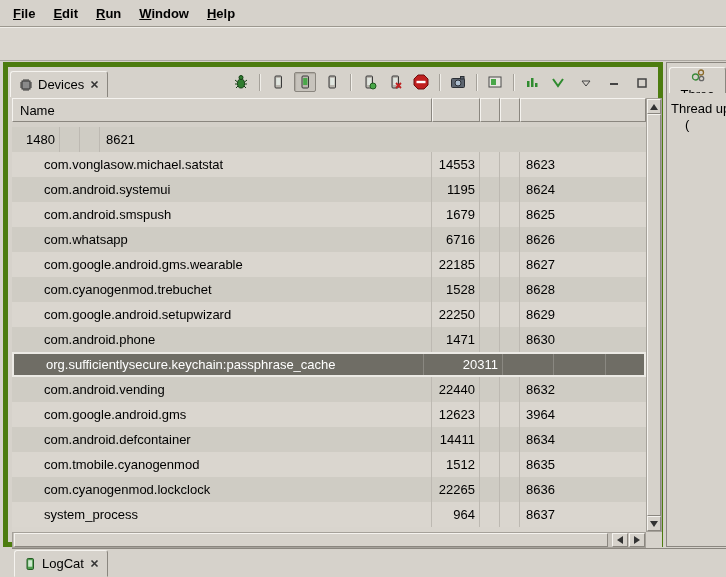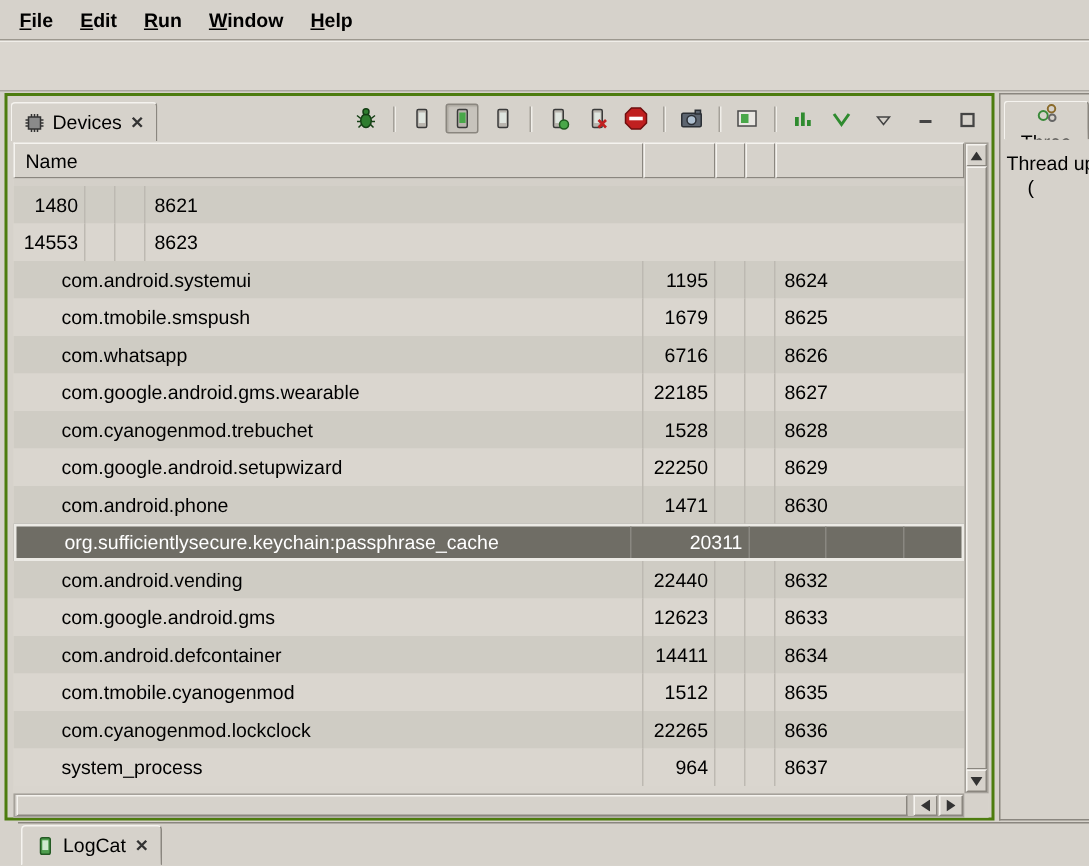--- a/index.html
+++ b/index.html
@@ -11,21 +11,21 @@
   
   .menubar{position:absolute;top:0;left:0;right:0;height:26px;background:#d6d2cb;
     border-bottom:1px solid #9c988f;display:flex;align-items:center;padding-left:4px;font-weight:bold;}
   .menu-item{display:inline-block;padding:3px 9px;cursor:default;}
   .menu-item::first-letter{text-decoration:underline;}
   
   .toolbar-strip{position:absolute;top:27px;left:0;right:0;height:33px;background:#dad6cf;
     border-bottom:1px solid #aaa69f;box-shadow:inset 0 1px 0 #f0eee9;}
   
   .devices-panel{position:absolute;left:3px;top:62px;width:660px;height:485px;
-    background:#d6d2cb;border:2px solid #4d7c0f;box-sizing:border-box;}
+    background:#d6d2cb;border:5px solid #4d7c0f;box-sizing:border-box;}
   .panel-tabs-row{height:30px;display:flex;align-items:flex-end;}
   .tab{height:25px;display:flex;align-items:center;gap:5px;padding:0 7px;background:#d6d2cb;
     border-top:1px solid #f5f3ef;border-left:1px solid #f5f3ef;border-right:1px solid #8a867f;
     border-top-left-radius:3px;border-top-right-radius:3px;margin-left:2px;white-space:nowrap;}
   .tb-icons{display:flex;align-items:center;gap:6px;margin-left:auto;padding-right:8px;padding-bottom:5px;}
   .tb-win-icons{display:flex;align-items:center;gap:8px;padding-right:6px;padding-bottom:5px;}
   .tb-icon{width:20px;height:18px;display:flex;align-items:center;justify-content:center;cursor:default;}
   .tb-icon.pressed{border:1px solid #8a867f;background:#c7c3bc;box-shadow:inset 1px 1px 1px #aca89f;border-radius:2px;}
   .tb-sep{width:1px;height:17px;background:#a5a19a;margin:0 2px;box-shadow:1px 0 0 #f0eee9;}
   
@@ -209,34 +209,35 @@
 
     <div class="table-body">
       <div class="row-spacer"></div>
     <div class="row even">
     <div class="cell c-pid">1480</div>
     <div class="cell c3"></div>
     <div class="cell c4"></div>
     <div class="cell c-port">8621</div>
   </div>
         <div class="row odd">
+    <div class="cell c-name">com.vonglasow.michael.satstat</div>
     <div class="cell c-pid">14553</div>
     <div class="cell c3"></div>
     <div class="cell c4"></div>
     <div class="cell c-port">8623</div>
   </div>
         <div class="row even">
     <div class="cell c-name">com.android.systemui</div>
     <div class="cell c-pid">1195</div>
     <div class="cell c3"></div>
     <div class="cell c4"></div>
     <div class="cell c-port">8624</div>
   </div>
         <div class="row odd">
-    <div class="cell c-name">com.tmobile.smspush</div>
+    <div class="cell c-name">com.android.smspush</div>
     <div class="cell c-pid">1679</div>
     <div class="cell c3"></div>
     <div class="cell c4"></div>
     <div class="cell c-port">8625</div>
   </div>
         <div class="row even">
     <div class="cell c-name">com.whatsapp</div>
     <div class="cell c-pid">6716</div>
     <div class="cell c3"></div>
     <div class="cell c4"></div>
@@ -282,21 +283,21 @@
     <div class="cell c-pid">22440</div>
     <div class="cell c3"></div>
     <div class="cell c4"></div>
     <div class="cell c-port">8632</div>
   </div>
         <div class="row odd">
     <div class="cell c-name">com.google.android.gms</div>
     <div class="cell c-pid">12623</div>
     <div class="cell c3"></div>
     <div class="cell c4"></div>
-    <div class="cell c-port">8633</div>
+    <div class="cell c-port">3964</div>
   </div>
         <div class="row even">
     <div class="cell c-name">com.android.defcontainer</div>
     <div class="cell c-pid">14411</div>
     <div class="cell c3"></div>
     <div class="cell c4"></div>
     <div class="cell c-port">8634</div>
   </div>
         <div class="row odd">
     <div class="cell c-name">com.tmobile.cyanogenmod</div>

